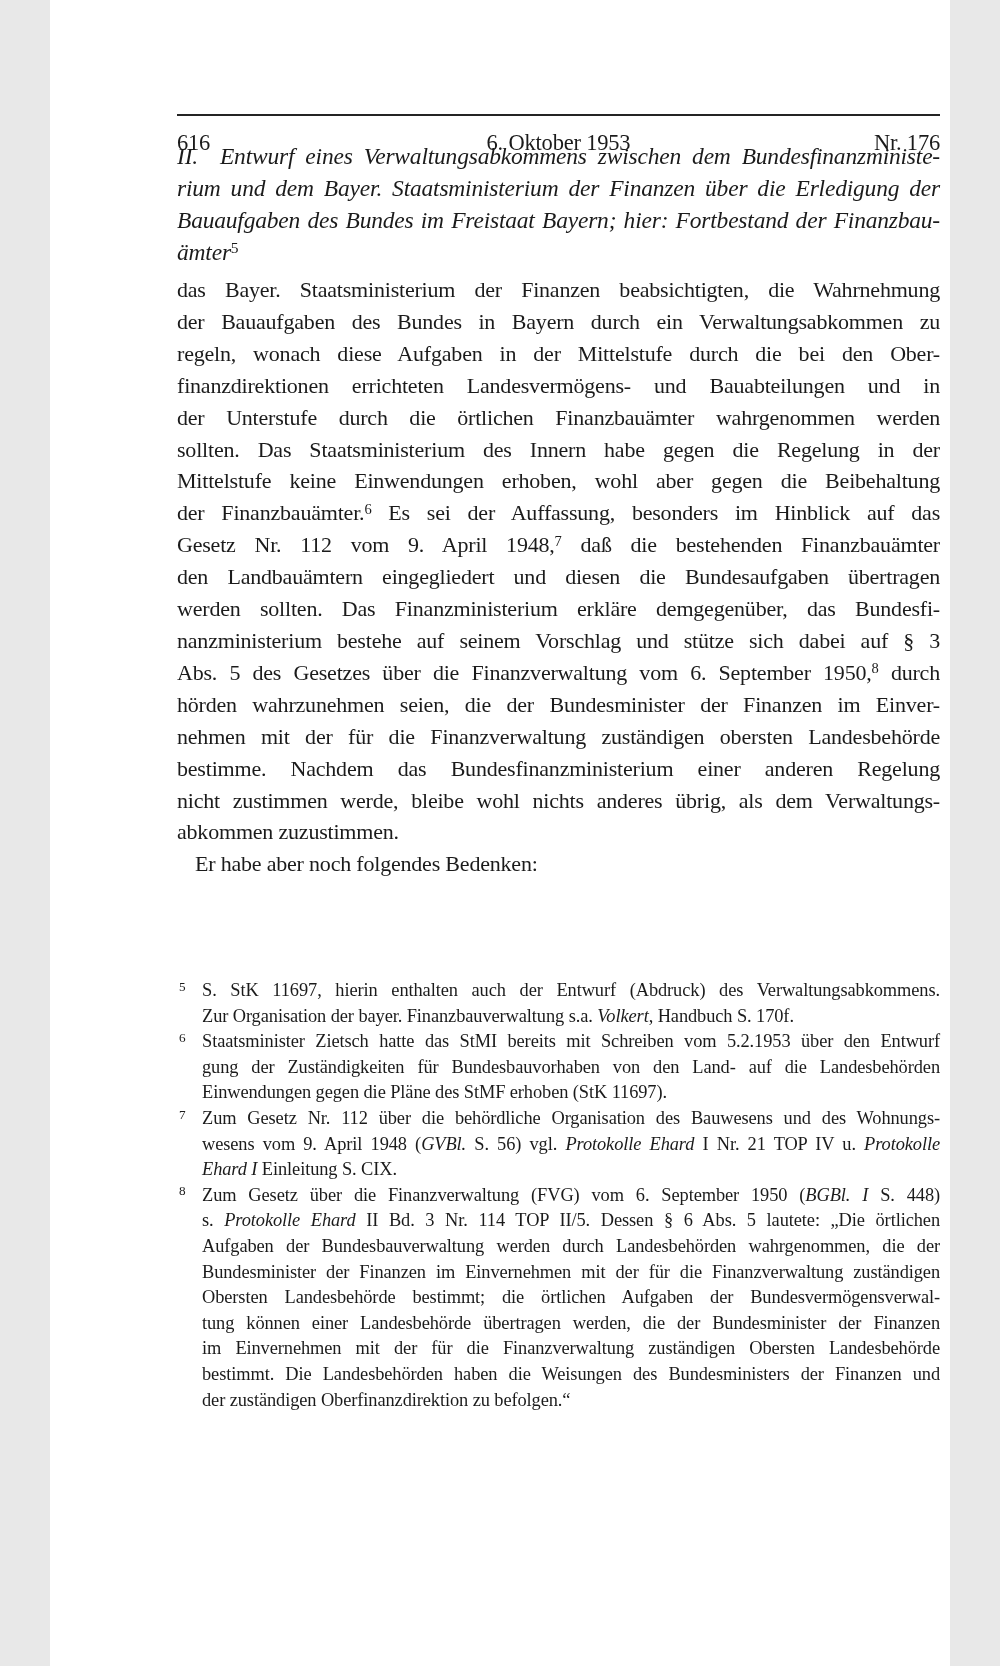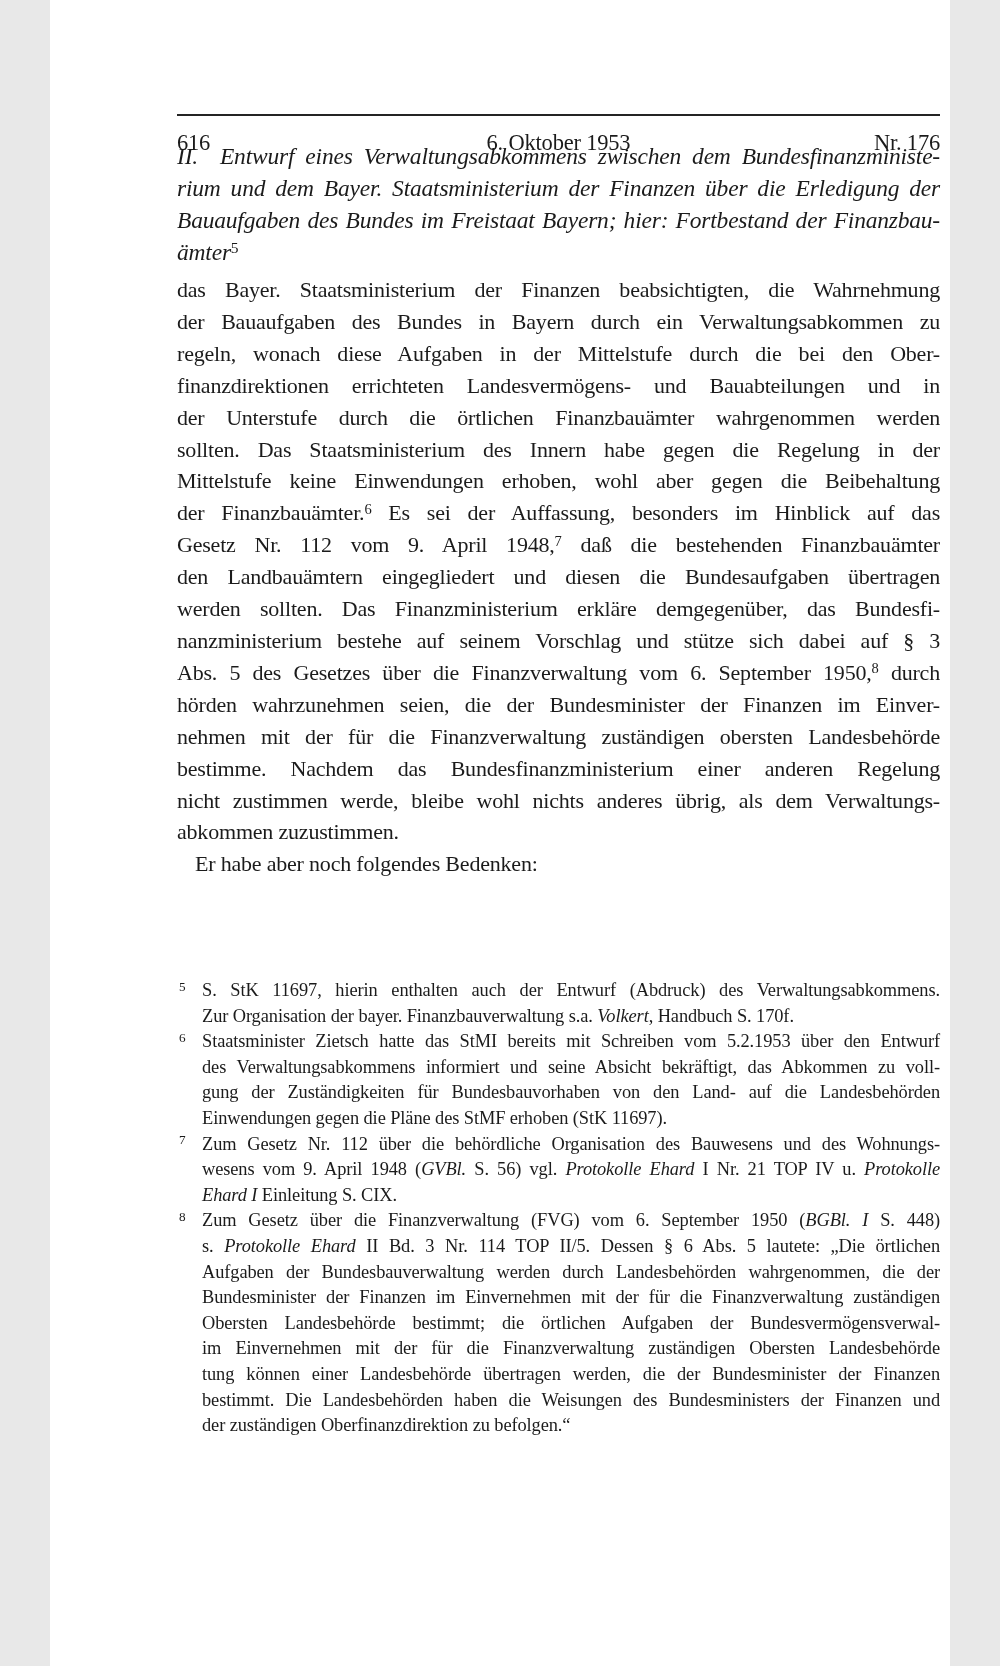--- a/index.html
+++ b/index.html
@@ -113,37 +113,36 @@
 
   <div class="abs content footnotes" id="footnotes">
       <div class="fn">
         <span class="fn-num">5</span>
         <div class="line j">S. StK 11697, hierin enthalten auch der Entwurf (Abdruck) des Verwaltungsabkommens.</div>
         <div class="line">Zur Organisation der bayer. Finanzbauverwaltung s.a. <i>Volkert</i>, Handbuch S. 170f.</div>
       </div>
       <div class="fn">
         <span class="fn-num">6</span>
         <div class="line j">Staatsminister Zietsch hatte das StMI bereits mit Schreiben vom 5.2.1953 über den Entwurf</div>
-        <div class="line j">des Verwaltungsabkommens informiert und seine Absicht bekräftigt, das Abkommen zu voll-</div>
         <div class="line j">gung der Zuständigkeiten für Bundesbauvorhaben von den Land- auf die Landesbehörden</div>
         <div class="line">Einwendungen gegen die Pläne des StMF erhoben (StK 11697).</div>
       </div>
       <div class="fn">
         <span class="fn-num">7</span>
         <div class="line j">Zum Gesetz Nr. 112 über die behördliche Organisation des Bauwesens und des Wohnungs-</div>
         <div class="line j">wesens vom 9. April 1948 (<i>GVBl.</i> S. 56) vgl. <i>Protokolle Ehard</i> I Nr. 21 TOP IV u. <i>Protokolle</i></div>
         <div class="line"><i>Ehard I</i> Einleitung S. CIX.</div>
       </div>
       <div class="fn">
         <span class="fn-num">8</span>
         <div class="line j">Zum Gesetz über die Finanzverwaltung (FVG) vom 6. September 1950 (<i>BGBl. I</i> S. 448)</div>
         <div class="line j">s. <i>Protokolle Ehard</i> II Bd. 3 Nr. 114 TOP II/5. Dessen § 6 Abs. 5 lautete: „Die örtlichen</div>
         <div class="line j">Aufgaben der Bundesbauverwaltung werden durch Landesbehörden wahrgenommen, die der</div>
         <div class="line j">Bundesminister der Finanzen im Einvernehmen mit der für die Finanzverwaltung zuständigen</div>
         <div class="line j">Obersten Landesbehörde bestimmt; die örtlichen Aufgaben der Bundesvermögensverwal-</div>
+        <div class="line j">tung können einer Landesbehörde übertragen werden, die der Bundesminister der Finanzen</div>
         <div class="line j">im Einvernehmen mit der für die Finanzverwaltung zuständigen Obersten Landesbehörde</div>
-        <div class="line j">tung können einer Landesbehörde übertragen werden, die der Bundesminister der Finanzen</div>
         <div class="line j">bestimmt. Die Landesbehörden haben die Weisungen des Bundesministers der Finanzen und</div>
         <div class="line">der zuständigen Oberfinanzdirektion zu befolgen.“</div>
       </div>
     </div>
 
 </div>
 
 </body></html>

